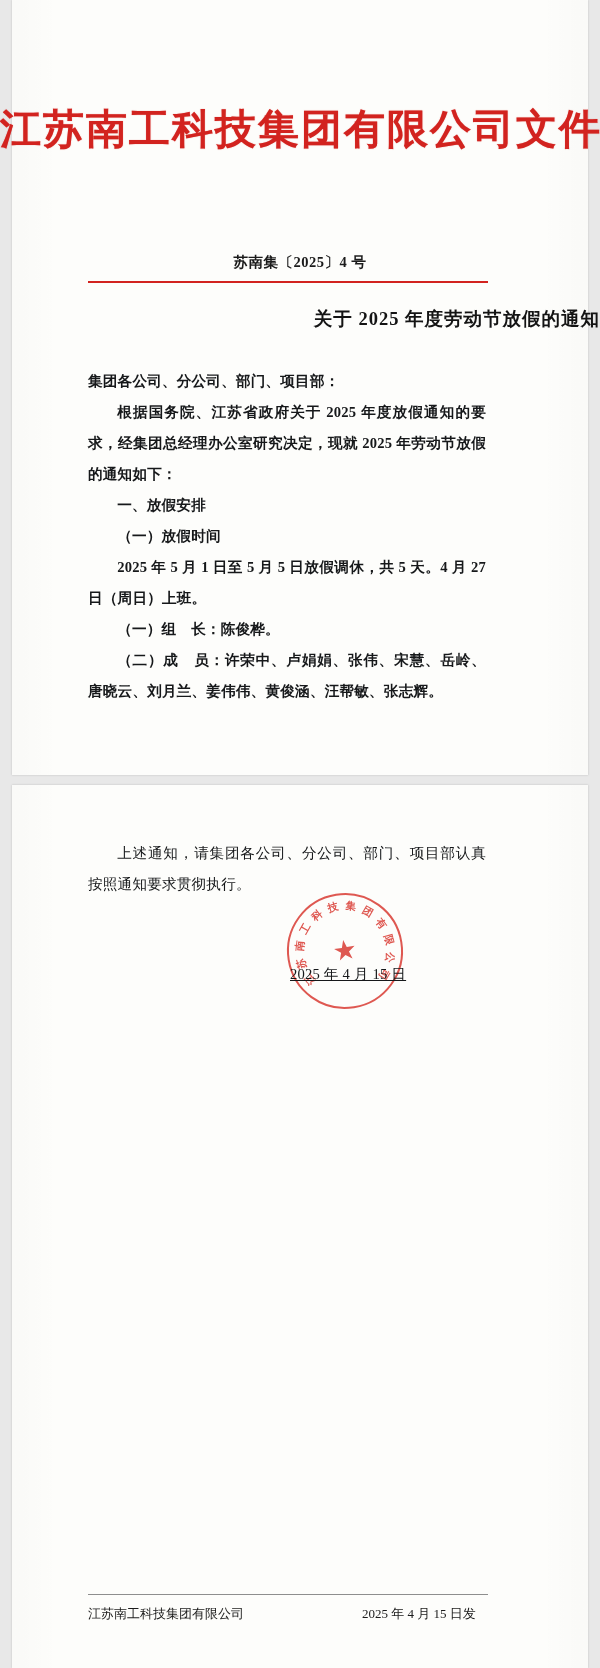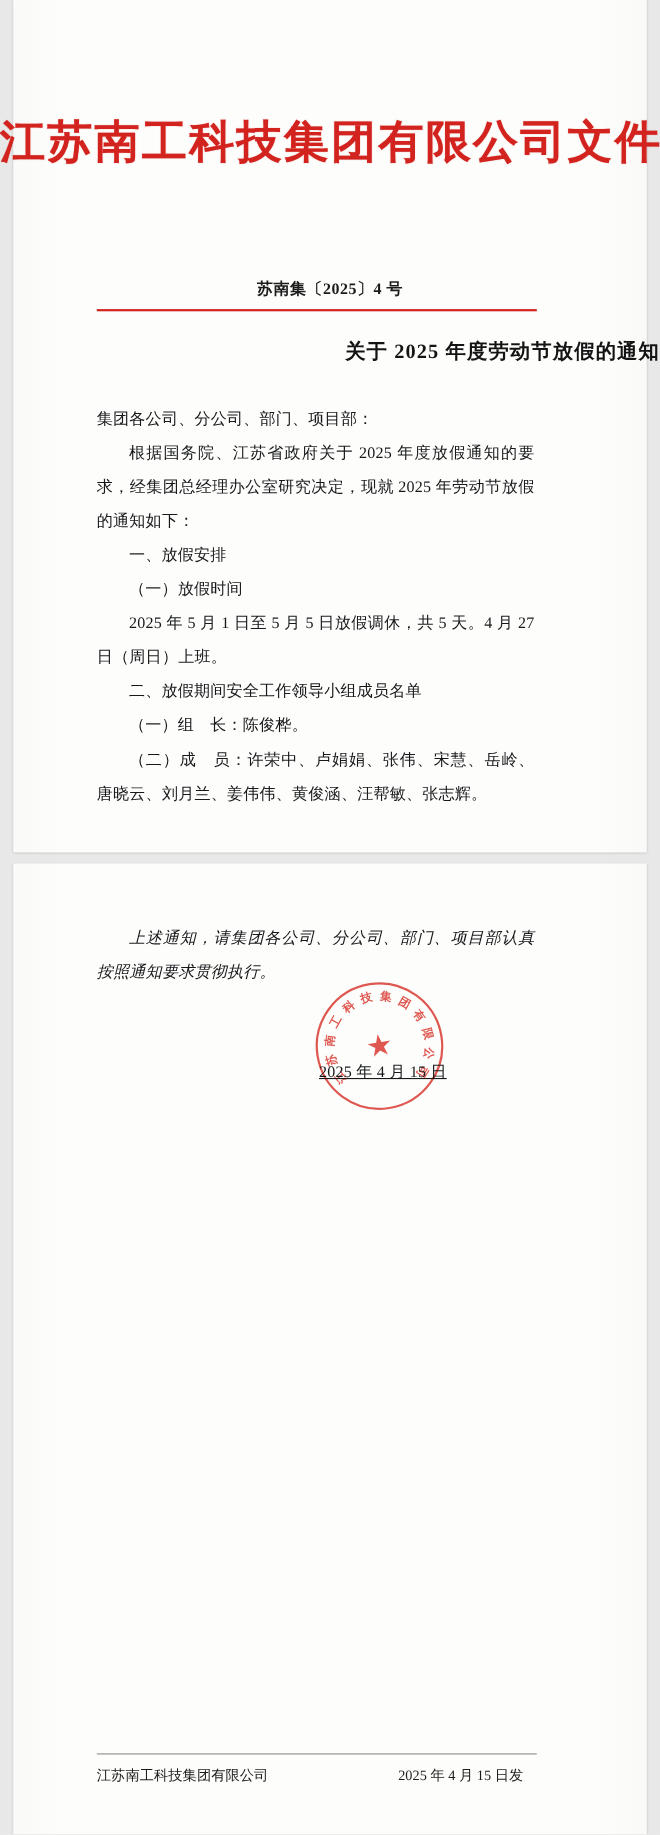--- a/index.html
+++ b/index.html
@@ -79,36 +79,35 @@
     position: absolute;
     top: 366px;
     left: 88px;
     width: 398px;
     font-size: 14.6px;
     line-height: 31px;
     color: #16181a;
     text-align: justify;
     letter-spacing: 0.2px;
   }
-  .body-block p { margin: 0; }
+  .body-block p { margin: 0; font-weight: bold; }
   .ind1 { text-indent: 0; }
   .ind2 { text-indent: 2em; }
 
   
   .p2-body {
     position: absolute;
     top: 838px;
     left: 88px;
     width: 398px;
     font-size: 14.6px;
     line-height: 31px;
     color: #16181a;
     text-align: justify;
     letter-spacing: 0.2px;
-    font-style: italic;
   }
   .p2-body p { margin: 0; }
   .sign-date {
     position: absolute;
     top: 965px;
     left: 290px;
     font-size: 14.6px;
     color: #16181a;
     letter-spacing: 0.2px;
     text-decoration: underline;
@@ -194,21 +193,20 @@
   <div class="redrule"></div>
 
   <div class="doc-title">关于 2025 年度劳动节放假的通知</div>
 
   <div class="body-block">
     <p class="ind1">集团各公司、分公司、部门、项目部：</p>
     <p class="ind2">根据国务院、江苏省政府关于 2025 年度放假通知的要求，经集团总经理办公室研究决定，现就 2025 年劳动节放假的通知如下：</p>
     <p class="ind2">一、放假安排</p>
     <p class="ind2">（一）放假时间</p>
     <p class="ind2">2025 年 5 月 1 日至 5 月 5 日放假调休，共 5 天。4 月 27 日（周日）上班。</p>
-    <p class="ind2">二、放假期间安全工作领导小组成员名单</p>
     <p class="ind2">（一）组　长：陈俊桦。</p>
     <p class="ind2">（二）成　员：许荣中、卢娟娟、张伟、宋慧、岳岭、唐晓云、刘月兰、姜伟伟、黄俊涵、汪帮敏、张志辉。</p>
   </div>
 
   <div class="page page2">
     <div class="scan-tint"></div>
   </div>
 
   <div class="p2-body">
     <p class="ind2">上述通知，请集团各公司、分公司、部门、项目部认真按照通知要求贯彻执行。</p>

